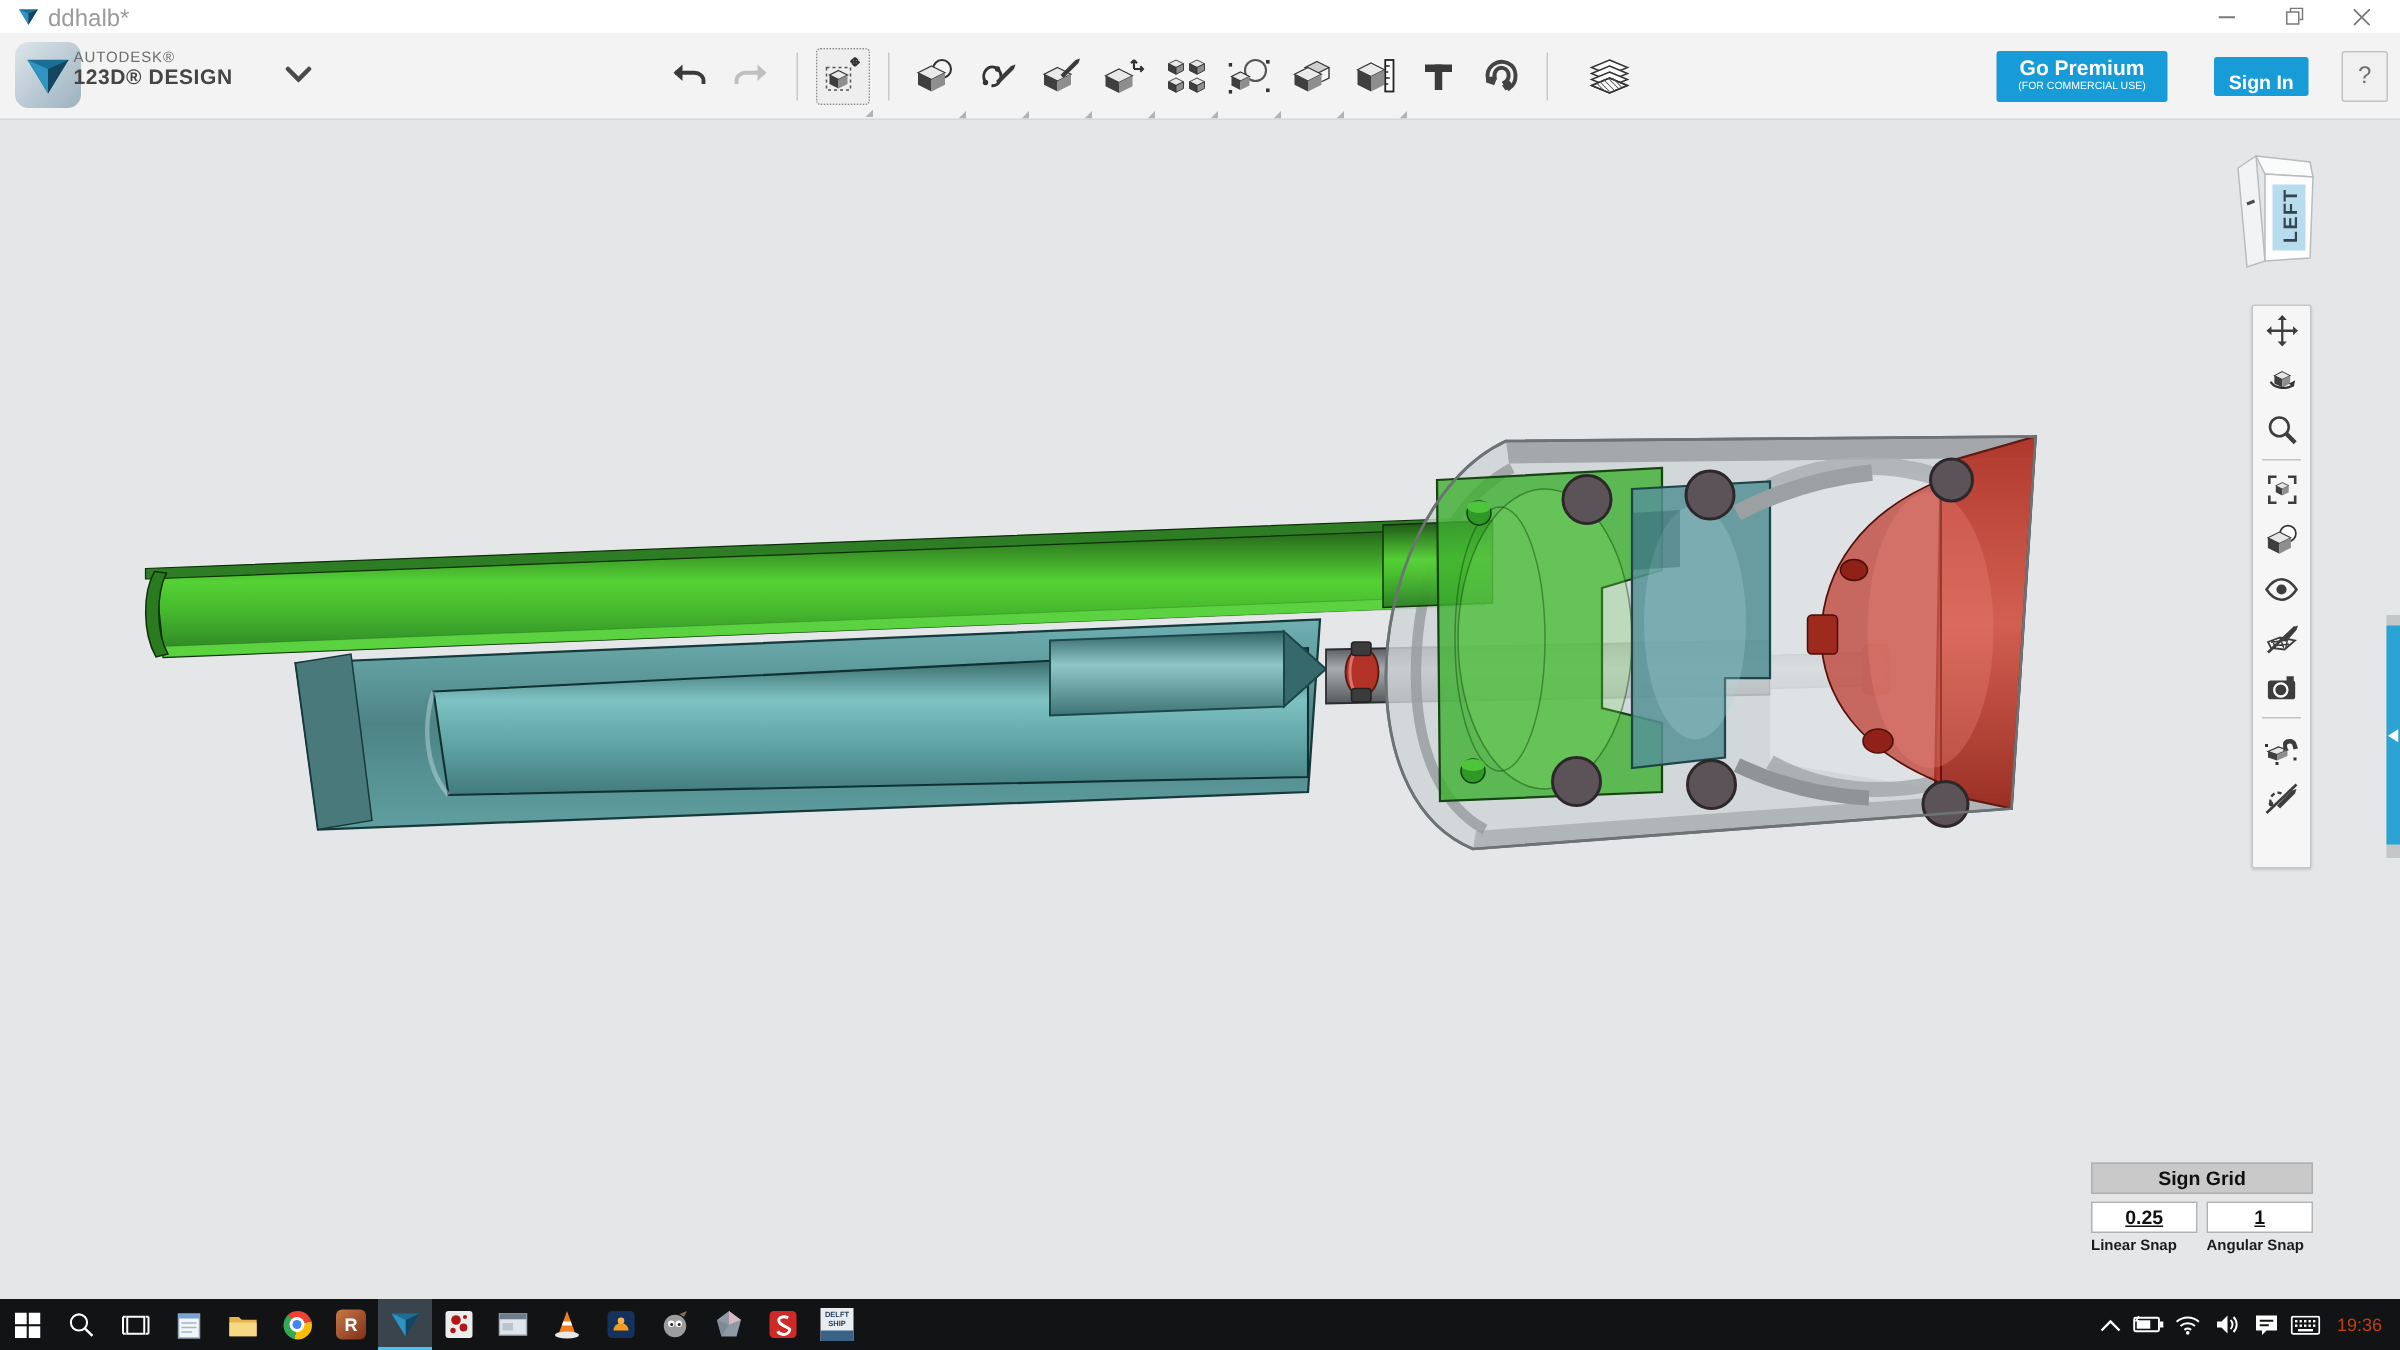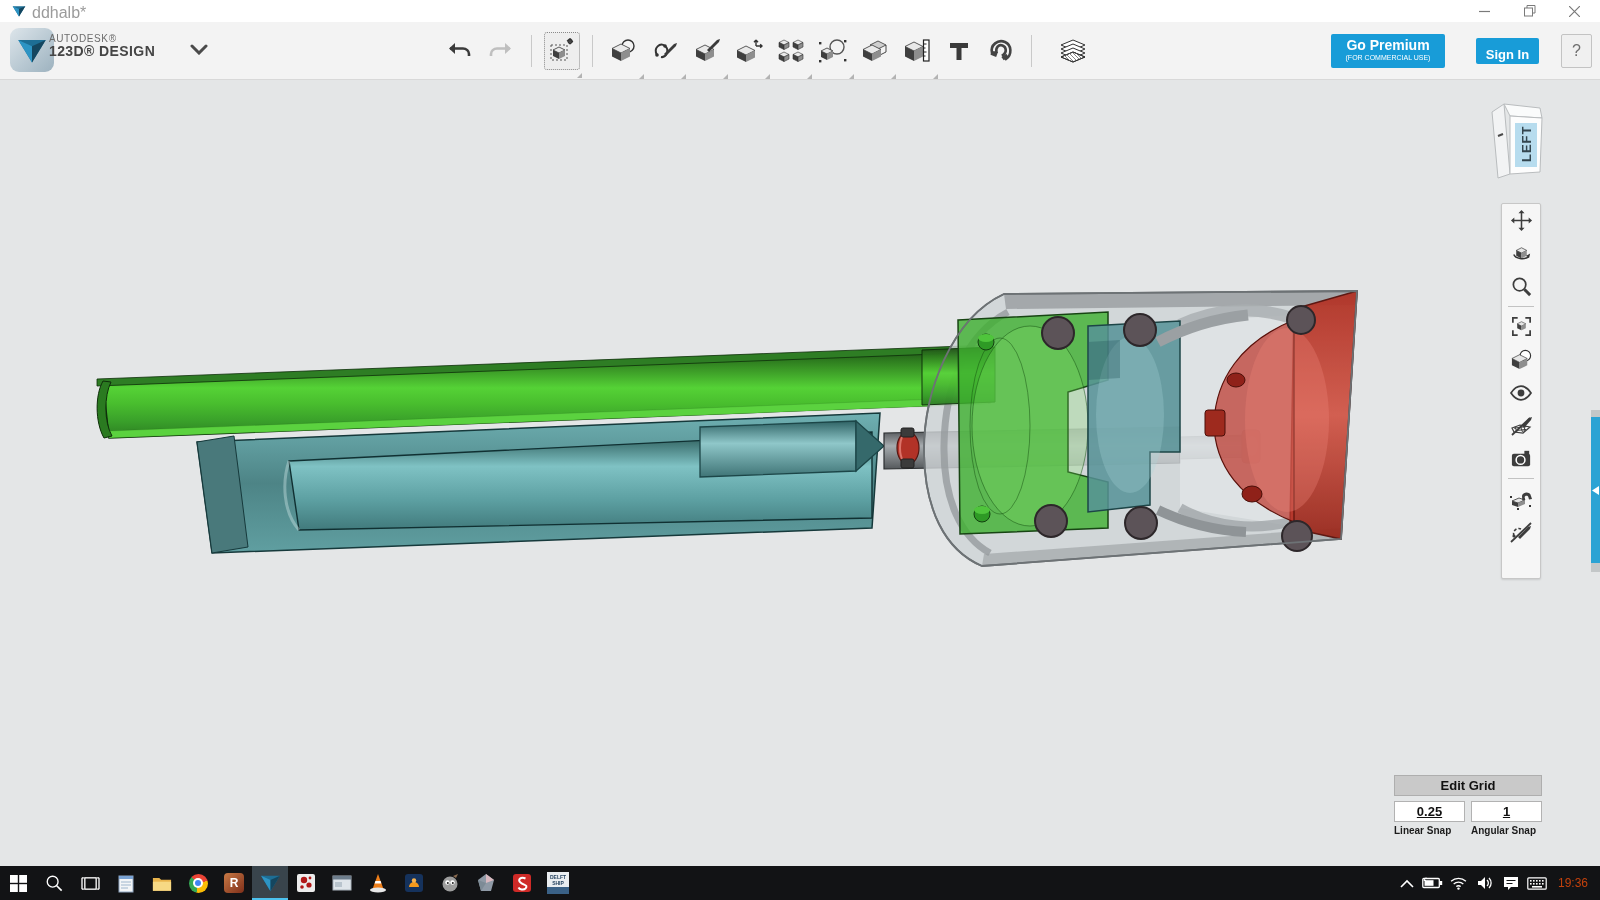--- a/index.html
+++ b/index.html
@@ -527,21 +527,21 @@
     </div>
 
     <div id="edge-track"></div>
     <div id="edge-handle">
       <svg width="7" height="9" viewBox="0 0 7 9">
         <path d="M7 0v9L0 4.5z" fill="#fff"></path>
       </svg>
     </div>
 
     <div id="editgrid">
-      <div id="editgrid-btn">Edit Grid</div>
+      <div id="editgrid-btn">Sign Grid</div>
       <div class="eg-row">
         <input class="eg-input" readonly="" value="0.25" style="">
         <input class="eg-input" readonly="" value="1" style="">
       </div>
       <div class="eg-labels">
         <div class="eg-label">Linear Snap</div>
         <div class="eg-label">Angular Snap</div>
       </div>
     </div>
   </div>

